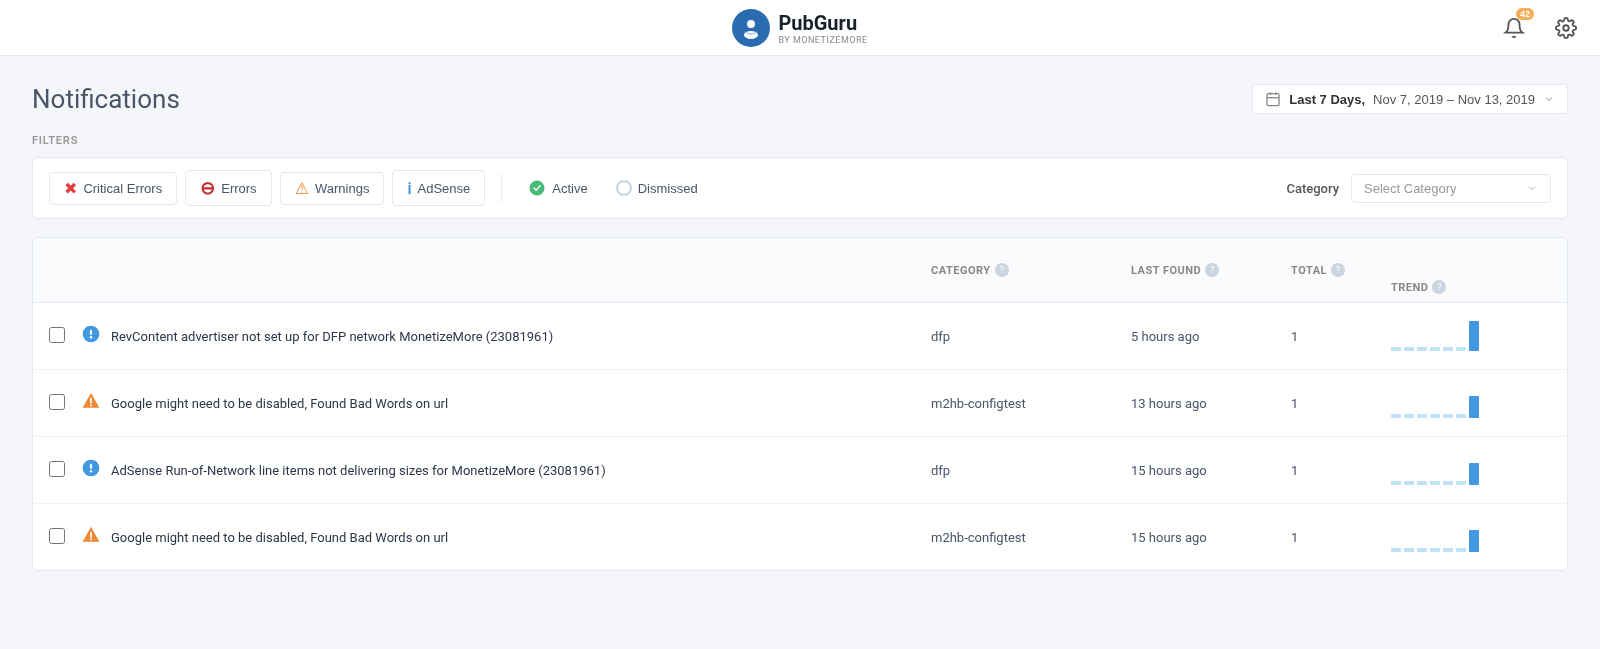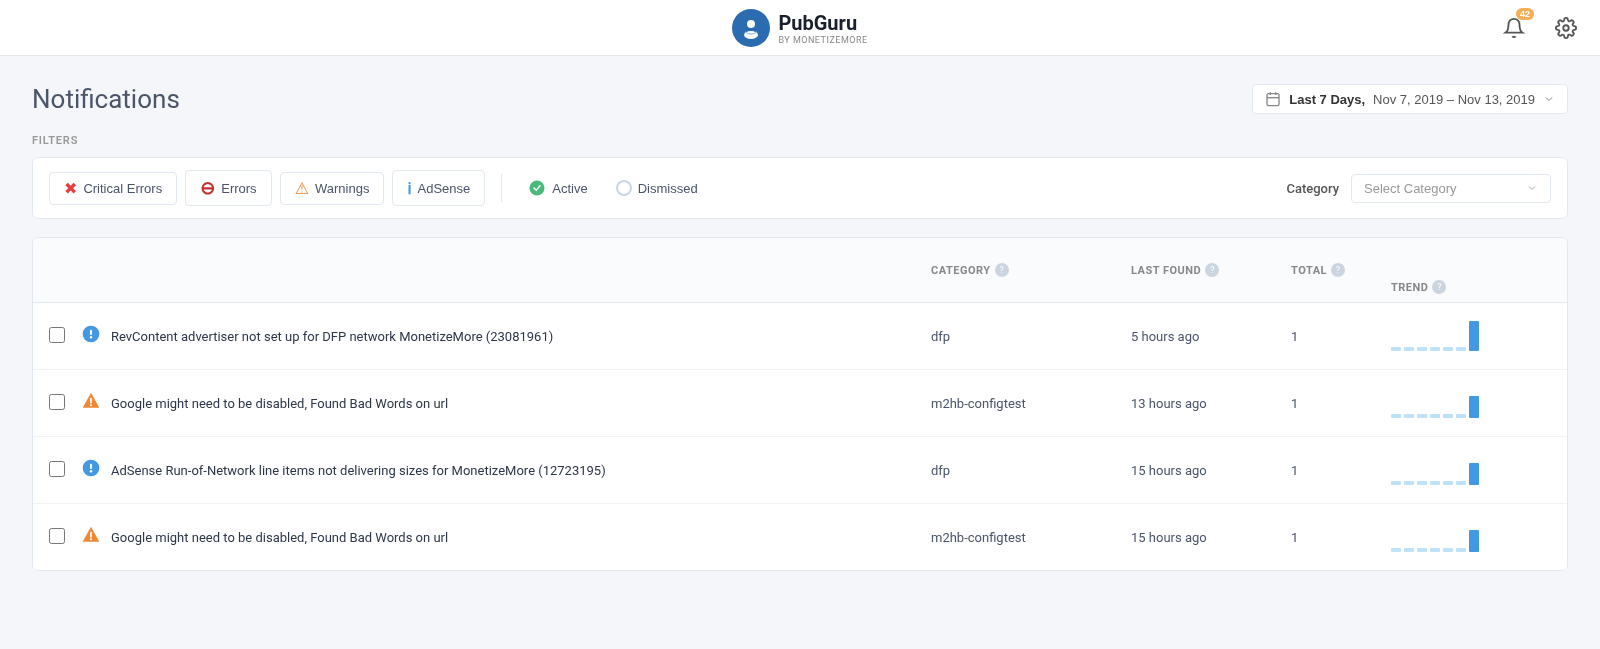--- a/index.html
+++ b/index.html
@@ -578,21 +578,21 @@
         <div class="table-row">
     <div class="row-check">
       <input type="checkbox" class="row-checkbox" style="">
     </div>
     <div class="row-message">
       <span class="row-icon"><svg width="20" height="20" viewBox="0 0 24 24">
                 <circle cx="12" cy="12" r="10" fill="#4299e1"></circle>
                 <line x1="12" y1="8" x2="12" y2="12" stroke="white" stroke-width="2.5" stroke-linecap="round"></line>
                 <line x1="12" y1="16" x2="12" y2="16" stroke="white" stroke-width="3" stroke-linecap="round"></line>
               </svg></span>
-      <span class="row-message-text">AdSense Run-of-Network line items not delivering sizes for MonetizeMore (12723195)</span>
+      <span class="row-message-text">AdSense Run-of-Network line items not delivering sizes for MonetizeMore (23081961)</span>
     </div>
     <div class="row-category">dfp</div>
     <div class="row-lastfound">15 hours ago</div>
     <div class="row-total">1</div>
     <div class="row-trend">
       <div class="trend-chart">
               <div class="trend-bar" style="height:4px; background:#bee3f8;"></div>
               <div class="trend-bar" style="height:4px; background:#bee3f8;"></div>
               <div class="trend-bar" style="height:4px; background:#bee3f8;"></div>
               <div class="trend-bar" style="height:4px; background:#bee3f8;"></div>

